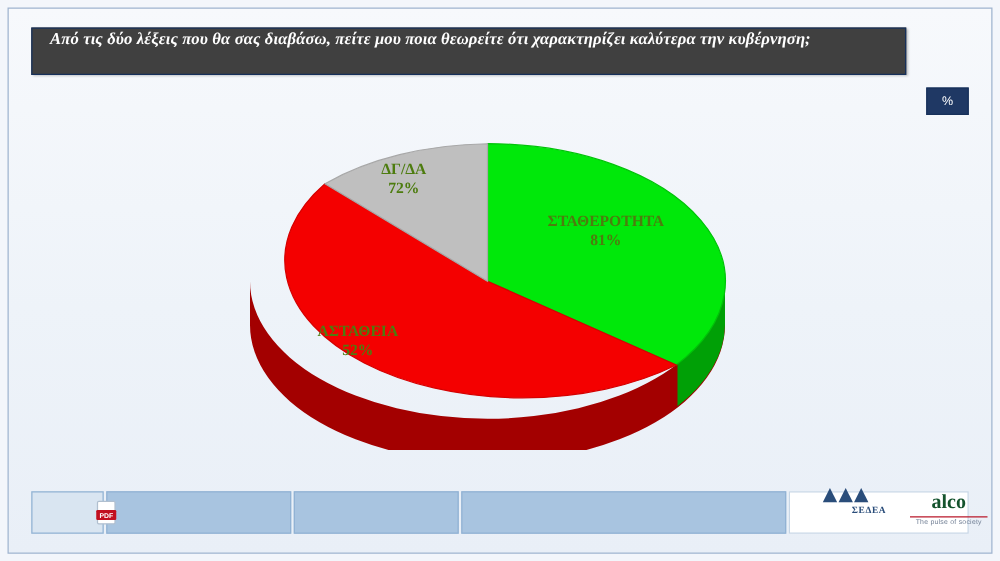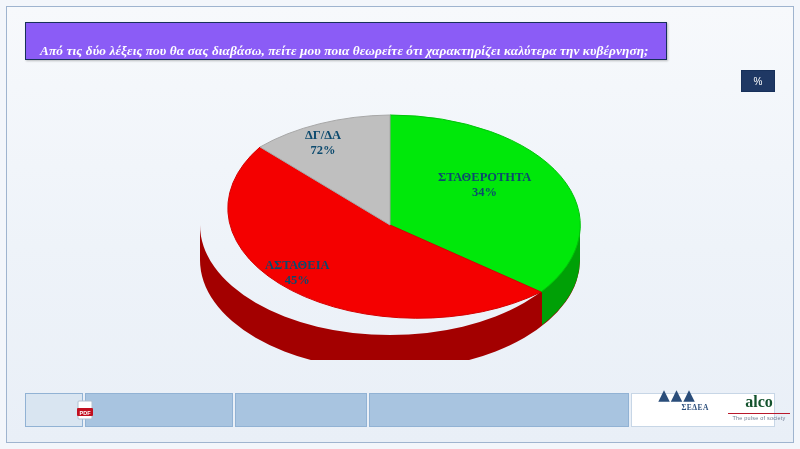--- a/index.html
+++ b/index.html
@@ -29,27 +29,27 @@
     bottom: 6px;
     border: 1px solid #9fb4cf;
     box-sizing: border-box;
     background: linear-gradient(180deg, #f7f9fc 0%, #eef3f9 55%, #e9eff7 100%);
   }
   
   #title-bar {
     position: absolute;
     left: 25px;
     top: 22px;
-    width: 642px;
+    width: 700px;
     height: 38px;
-    background: #8b5cf6;
+    background: #404040;
     border: 1px solid #17305a;
     box-sizing: border-box;
     display: flex;
-    align-items: flex-end;
+    align-items: flex-start;
     box-shadow: 1px 1px 2px rgba(0,0,0,0.25);
   }
   #title-text {
     color: #ffffff;
     font-family: "Liberation Serif", serif;
     font-size: 13.3px;
     font-weight: bold;
     font-style: italic;
     padding-left: 14px;
     letter-spacing: 0.1px;
@@ -91,25 +91,25 @@
     height: 260px;
   }
 
   .slice-label {
     position: absolute;
     text-align: center;
     font-family: "Liberation Serif", serif;
     font-weight: bold;
     font-size: 12.5px;
     line-height: 15px;
-    color: #0c4a6e;
+    color: #4d7c0f;
     white-space: nowrap;
   }
   #label-stabil { left: 268px; top: 70px; }
-  #label-astath { left: 95px; top: 158px; }
+  #label-astath { left: 84px; top: 158px; }
   #label-dgda   { left: 135px; top: 28px; }
 
   
   #bottom-bar {
     position: absolute;
     left: 25px;
     bottom: 22px;
     width: 750px;
     height: 34px;
   }
@@ -223,26 +223,26 @@
 
         <path d="M 220,125 L 220,15 A 190,110 0 0 1 371,192 Z" fill="#00e80a" stroke="#00c409" stroke-width="1"></path>
 
         <path d="M 220,125 L 371,192 A 190,110 0 0 1 90,47 Z" fill="#f40000" stroke="#d50000" stroke-width="1"></path>
 
         <path d="M 220,125 L 90,47 A 190,110 0 0 1 220,15 Z" fill="#bfbfbf" stroke="#a8a8a8" stroke-width="1"></path>
       </svg>
 
       <div class="slice-label" id="label-stabil">
         <div>ΣΤΑΘΕΡΟΤΗΤΑ</div>
-        <div>34%</div>
+        <div>81%</div>
       </div>
 
       <div class="slice-label" id="label-astath">
         <div>ΑΣΤΑΘΕΙΑ</div>
-        <div>45%</div>
+        <div>52%</div>
       </div>
 
       <div class="slice-label" id="label-dgda">
         <div>ΔΓ/ΔΑ</div>
         <div>72%</div>
       </div>
     </div>
   </div>
 
   <div id="bottom-bar">

